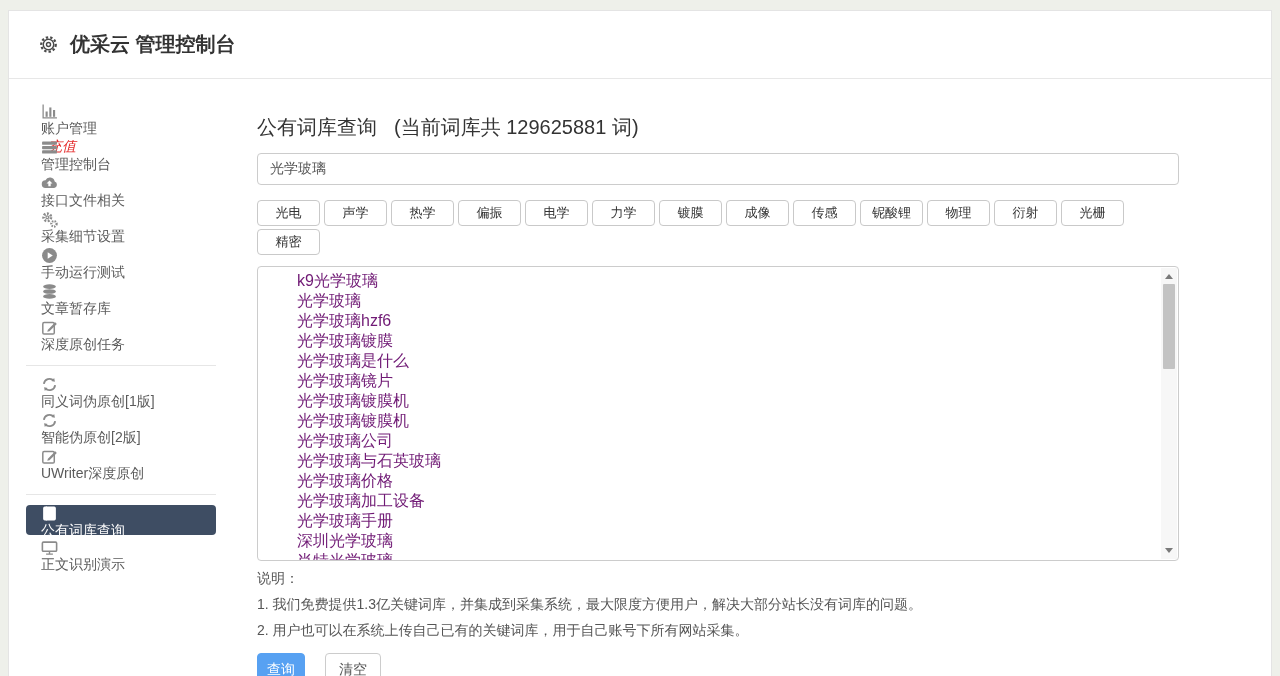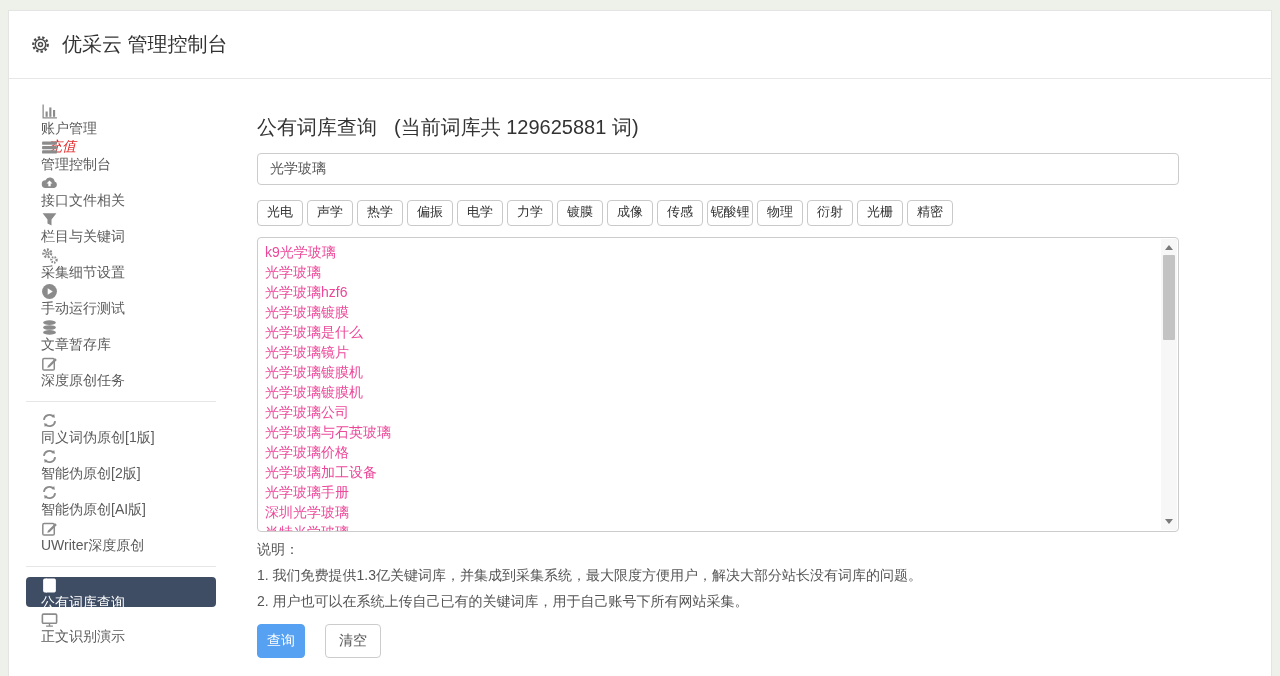--- a/index.html
+++ b/index.html
@@ -1,20 +1,20 @@
 <!DOCTYPE html>
 <html style="--accent: #57a1f2; --active-nav: #3e4d63; --badge-red: #e42a2a;"><head>
 <meta charset="utf-8">
 <style>
   html,body{margin:0;padding:0;width:1280px;height:676px;overflow:hidden;
     background:#eef0ea;font-family:"Liberation Sans","DejaVu Sans",sans-serif;color:#555;}
   .card{position:absolute;left:8px;top:10px;width:1262px;height:720px;
     background:#fff;border:1px solid #e4e4e4;box-sizing:content-box;}
   
-  .header{height:67px;border-bottom:1px solid #e7e7e7;display:flex;align-items:center;padding-left:22px;}
+  .header{height:67px;border-bottom:1px solid #e7e7e7;display:flex;align-items:center;padding-left:30px;font-weight:bold;}
   .header .gear{width:19px;height:19px;color:#4a4a4a;display:inline-flex;}
   .header .title{margin-left:12px;font-size:20px;color:#333;}
   
   .body-row{display:flex;}
   .sidebar{width:240px;box-sizing:border-box;padding:24px 0 0 17px;flex:none;}
   .nav-item{display:flex;align-items:flex-start;height:36px;width:190px;padding-left:15px;
     box-sizing:border-box;border-radius:4px;font-size:14px;color:#5b5b5b;cursor:pointer;flex-direction:column;}
   .nav-item .nav-icon{width:17px;height:17px;margin-right:11px;color:#8b8b8b;display:inline-flex;flex:none;}
   .nav-item .nav-icon svg{width:100%;height:100%;}
   .nav-item.active{background:var(--active-nav,#3e4d63);color:#fff;height:30px;margin:2px 0 4px;}
@@ -22,27 +22,27 @@
   .nav-badge{color:var(--badge-red,#e42a2a);margin-left:7px;font-size:14px;font-style:italic;}
   .nav-divider{height:1px;background:#e6e6e6;width:190px;margin:10px 0;}
   
   .main{width:922px;box-sizing:border-box;padding-top:34px;margin-left:8px;flex:none;}
   .page-title{font-size:20px;color:#333;height:28px;display:flex;align-items:center;}
   .page-title .sub{margin-left:17px;}
   .search-input{display:block;width:922px;height:32px;box-sizing:border-box;margin-top:12px;
     border:1px solid #ccc;border-radius:4px;padding:0 12px;font-size:14px;color:#555;
     font-family:inherit;outline:none;}
   .tags{margin-top:15px;width:922px;display:flex;flex-wrap:wrap;}
-  .tag{width:46px;height:26px;box-sizing:border-box;margin:0 4px 3px 0;background:#fff;
+  .tag{width:63px;height:26px;box-sizing:border-box;margin:0 4px 3px 0;background:#fff;
     border:1px solid #c9c9c9;border-radius:4px;font-size:13px;color:#333;cursor:pointer;
-    font-family:Liberation Mono, monospace;padding:0;line-height:24px;text-align:center;}
+    font-family:Liberation Serif, serif;padding:0;line-height:24px;text-align:center;}
   .results-box{position:relative;margin-top:8px;width:922px;height:295px;box-sizing:border-box;
     border:1px solid #ccc;border-radius:4px;overflow:hidden;background:#fff;}
   .results-inner{padding:4px 24px 0 7px;}
-  .result-item{font-size:14px;line-height:20px;color:#ec4899;white-space:nowrap;cursor:default;}
+  .result-item{font-size:16px;line-height:20px;color:#701a75;white-space:nowrap;cursor:default;margin-left:32px;}
   .scroll-rail{position:absolute;top:1px;right:1px;bottom:1px;width:16px;background:#f7f7f7;}
   .scroll-arrow{position:absolute;left:4px;width:0;height:0;border-left:4px solid transparent;border-right:4px solid transparent;}
   .scroll-arrow.up{top:6px;border-bottom:5px solid #7a7a7a;}
   .scroll-arrow.down{bottom:6px;border-top:5px solid #7a7a7a;}
   .scroll-thumb{position:absolute;left:2px;width:12px;top:16px;height:85px;background:#c3c3c3;border-radius:1px;}
   .notes{margin-top:4px;font-size:14px;color:#555;line-height:26px;}
   .actions{margin-top:10px;display:flex;}
   .btn{height:34px;border-radius:4px;font-size:14px;font-family:inherit;cursor:pointer;}
   .btn-primary{background:var(--accent,#57a1f2);border:1px solid var(--accent,#57a1f2);color:#fff;padding:0 9px;}
   .btn-plain{background:#fff;border:1px solid #ccc;color:#555;padding:0 13px;margin-left:20px;}
@@ -95,28 +95,20 @@
             <svg viewBox="0 0 16 16">
               <path fill="currentColor" d="M12.9 6.2A4.6 4.6 0 0 0 4.2 5 3.6 3.6 0 0 0 4.4 12.2h8a3.1 3.1 0 0 0 .5-6z"></path>
               <path fill="#fff" d="M8 5.2l2.8 2.9H9.1v2.4H6.9V8.1H5.2z"></path>
             </svg>
           </span>
           <span class="nav-label">接口文件相关</span>
         </div>
         <div class="nav-item">
           <span class="nav-icon">
             <svg viewBox="0 0 16 16">
-              <path fill="currentColor" d="M1.5 2.2h13L9.9 8v5.6l-3.8-1.9V8z"></path>
-            </svg>
-          </span>
-          <span class="nav-label">栏目与关键词</span>
-        </div>
-        <div class="nav-item">
-          <span class="nav-icon">
-            <svg viewBox="0 0 16 16">
               <g fill="none" stroke="currentColor">
                 <circle cx="5.9" cy="5.9" r="3.5" stroke-width="2.5" stroke-dasharray="1.8 1.35"></circle>
                 <circle cx="5.9" cy="5.9" r="1.3" stroke-width="1.1"></circle>
                 <circle cx="12.2" cy="12.1" r="2.5" stroke-width="2.1" stroke-dasharray="1.35 1.05"></circle>
               </g>
             </svg>
           </span>
           <span class="nav-label">采集细节设置</span>
         </div>
         <div class="nav-item">
@@ -166,32 +158,20 @@
           <span class="nav-icon">
             <svg viewBox="0 0 16 16">
               <g fill="none" stroke="currentColor" stroke-width="1.7">
                 <path d="M13.3 8.5A5.4 5.4 0 0 1 4 11.6"></path>
                 <path d="M2.7 7.5A5.4 5.4 0 0 1 12 4.4"></path>
               </g>
               <path fill="currentColor" d="M12.4 1.9l.7 3.4-3.4-.6zM3.6 14.1l-.7-3.4 3.4.6z"></path>
             </svg>
           </span>
           <span class="nav-label">智能伪原创[2版]</span>
-        </div>
-        <div class="nav-item">
-          <span class="nav-icon">
-            <svg viewBox="0 0 16 16">
-              <g fill="none" stroke="currentColor" stroke-width="1.7">
-                <path d="M13.3 8.5A5.4 5.4 0 0 1 4 11.6"></path>
-                <path d="M2.7 7.5A5.4 5.4 0 0 1 12 4.4"></path>
-              </g>
-              <path fill="currentColor" d="M12.4 1.9l.7 3.4-3.4-.6zM3.6 14.1l-.7-3.4 3.4.6z"></path>
-            </svg>
-          </span>
-          <span class="nav-label">智能伪原创[AI版]</span>
         </div>
         <div class="nav-item">
           <span class="nav-icon">
             <svg viewBox="0 0 16 16">
               <rect x="1.7" y="3.4" width="10.8" height="10.8" rx="1.2" fill="none" stroke="currentColor" stroke-width="1.4"></rect>
               <path fill="currentColor" d="M6.5 10l6.9-6.9 1.5 1.5-6.9 6.9-2.1.6z"></path>
             </svg>
           </span>
           <span class="nav-label">UWriter深度原创</span>
         </div>

